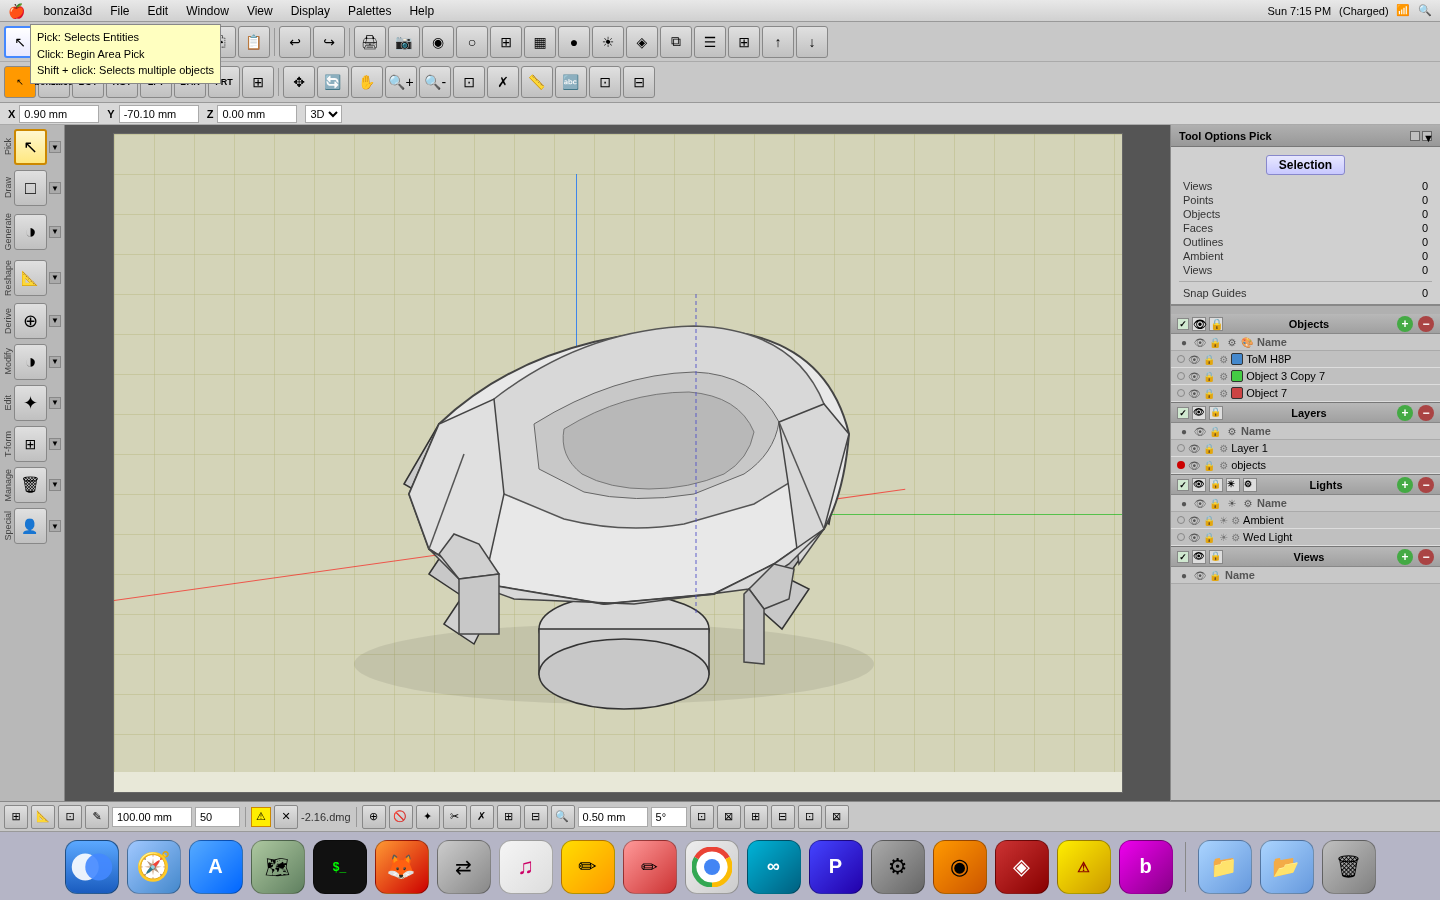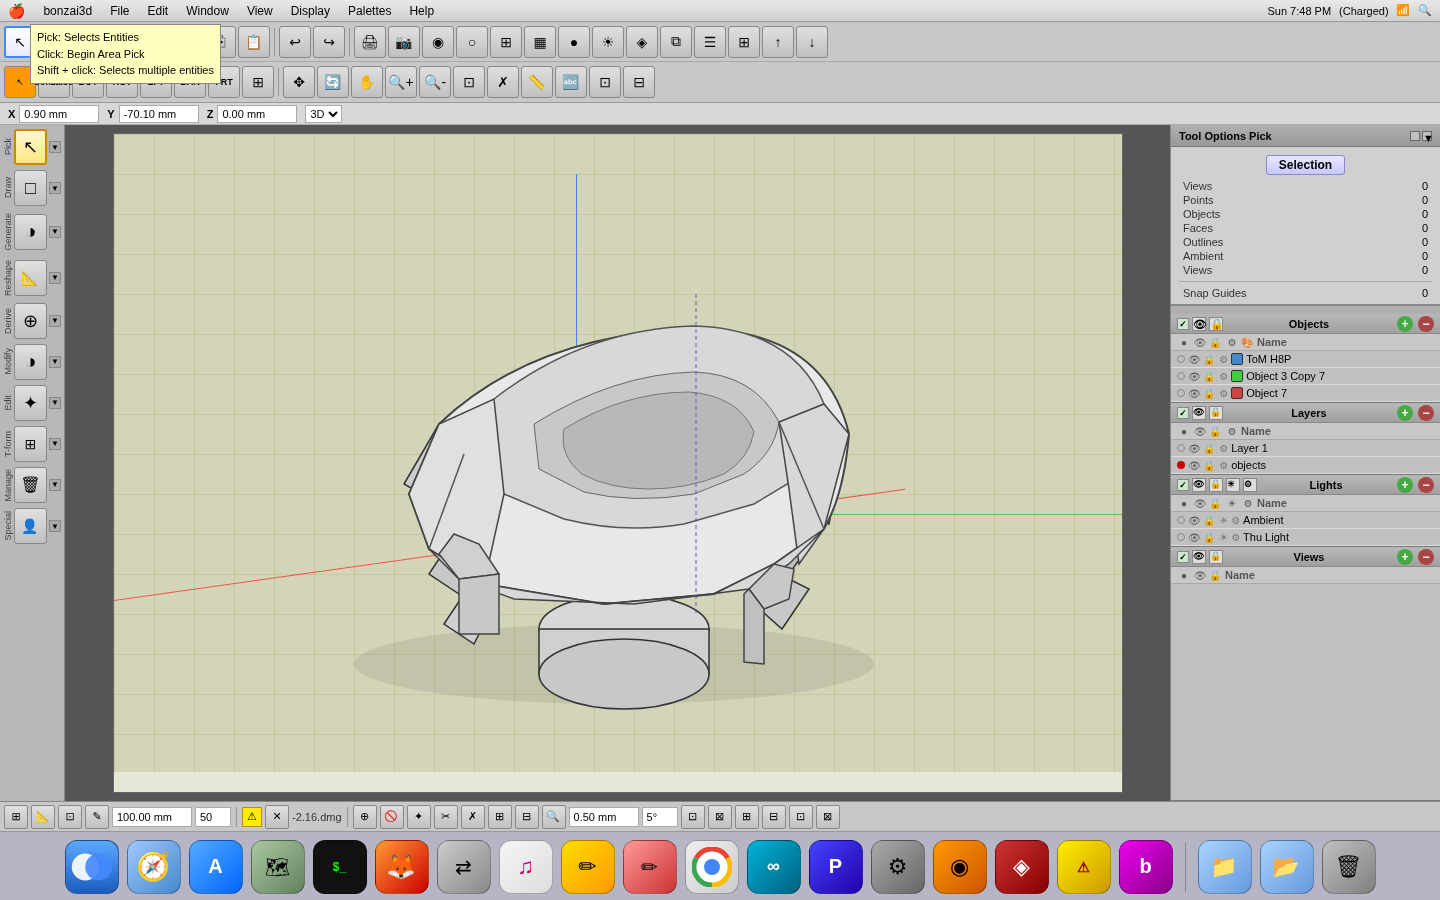--- a/index.html
+++ b/index.html
@@ -235,31 +235,31 @@
   <span class="menubar-apple">🍎</span>
   <span class="menubar-item">bonzai3d</span>
   <span class="menubar-item">File</span>
   <span class="menubar-item">Edit</span>
   <span class="menubar-item">Window</span>
   <span class="menubar-item">View</span>
   <span class="menubar-item">Display</span>
   <span class="menubar-item">Palettes</span>
   <span class="menubar-item">Help</span>
   <div class="menubar-right">
-    <span>Sun 7:48 PM</span>
+    <span>Sun 7:15 PM</span>
     <span>(Charged)</span>
     <span>📶</span>
     <span>🔍</span>
   </div>
 </div>
 
 <div id="tool-info">
   <div>Pick:  Selects Entities</div>
   <div>Click: Begin Area Pick</div>
-  <div>Shift + click: Selects multiple entities</div>
+  <div>Shift + click: Selects multiple objects</div>
 </div>
 
 <div id="toolbar-area">
   <div id="toolbar-row1">
 
     <div class="toolbar-btn active">↖</div>
     <div class="toolbar-separator"></div>
 
     <div class="toolbar-btn" style="background:#ff5f57;border-color:#c00;width:14px;height:14px;border-radius:50%;min-width:14px;"></div>
     <div class="toolbar-btn">📄</div>
@@ -657,21 +657,21 @@
         <span class="item-gear">☀</span>
         <span class="item-gear">⚙</span>
         <span class="item-name">Ambient</span>
       </div>
       <div class="panel-item">
         <div class="item-empty-dot"></div>
         <span class="item-eye">👁</span>
         <span class="item-lock">🔒</span>
         <span class="item-gear">☀</span>
         <span class="item-gear">⚙</span>
-        <span class="item-name">Thu Light</span>
+        <span class="item-name">Wed Light</span>
       </div>
     </div>
 
     <div class="side-panel" style="flex:1;">
       <div class="side-panel-header">
         <div style="display:flex;gap:3px;align-items:center;">
           <div class="checkbox-indicator checkbox-checked">✓</div>
           <div style="width:14px;height:14px;border:1px solid #888;background:#ddd;font-size:9px;">👁</div>
           <div style="width:14px;height:14px;border:1px solid #888;background:#ddd;font-size:9px;">🔒</div>
         </div>
@@ -691,21 +691,21 @@
     </div>
   </div>
 </div>
 
 <div id="bottom-toolbar">
   <div class="bot-btn">⊞</div>
   <div class="bot-btn">📐</div>
   <div class="bot-btn">⊡</div>
   <div class="bot-btn">✎</div>
   <input class="bot-input" value="100.00 mm" style="width: 80px;">
-  <input class="bot-input" value="50" style="width: 36px;">
+  <input class="bot-input" value="50" style="width: 45px;">
   <div class="bot-separator"></div>
   <div class="bot-warning">⚠</div>
   <div class="bot-btn">✕</div>
   <span class="bot-label">-2.16.dmg</span>
   <div class="bot-separator"></div>
   <div class="bot-btn">⊕</div>
   <div class="bot-btn">🚫</div>
   <div class="bot-btn">✦</div>
   <div class="bot-btn">✂</div>
   <div class="bot-btn">✗</div>

